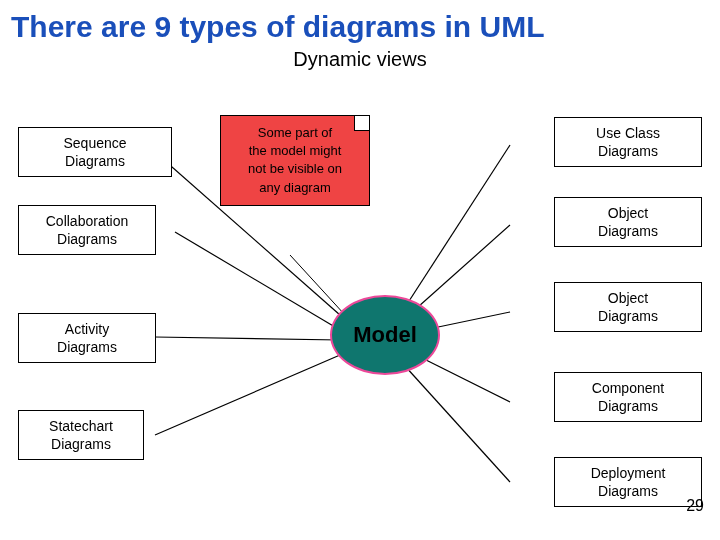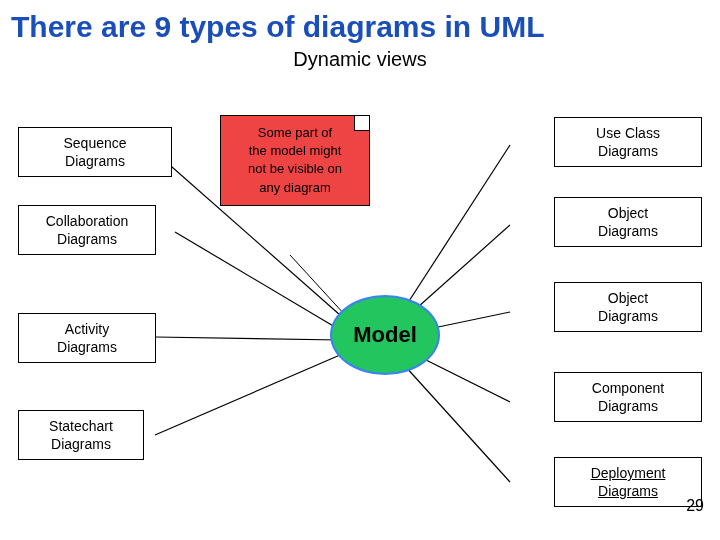--- a/index.html
+++ b/index.html
@@ -63,23 +63,23 @@
       right: 0;
       width: 14px;
       height: 14px;
       background: #fff;
       border-left: 1.5px solid #000;
       border-bottom: 1.5px solid #000;
     }
 
     .model-ellipse {
       position: absolute;
-      border: 2px solid #3b82f6;
+      border: 2px solid #ec4899;
       border-radius: 50%;
-      background: #22c55e;
+      background: #0f766e;
       display: flex;
       align-items: center;
       justify-content: center;
       font-size: 22px;
       font-weight: bold;
     }
 
     svg#lines {
       position: absolute;
       top: 0;
@@ -167,18 +167,18 @@
   </div>
   <div class="diagram-box" style="right:18px; top:207px; width:148px;">
     <span style="white-space:pre-line;">Object
 Diagrams</span>
   </div>
   <div class="diagram-box" style="right:18px; top:297px; width:148px;">
     <span style="white-space:pre-line;">Component
 Diagrams</span>
   </div>
   <div class="diagram-box" style="right:18px; top:382px; width:148px;">
-    <span style="white-space:pre-line;text-decoration:underline;">Deployment
+    <span style="white-space:pre-line;">Deployment
 Diagrams</span>
   </div>
 
   <div id="page-number">29</div>
 </div>
 
 </body></html>

